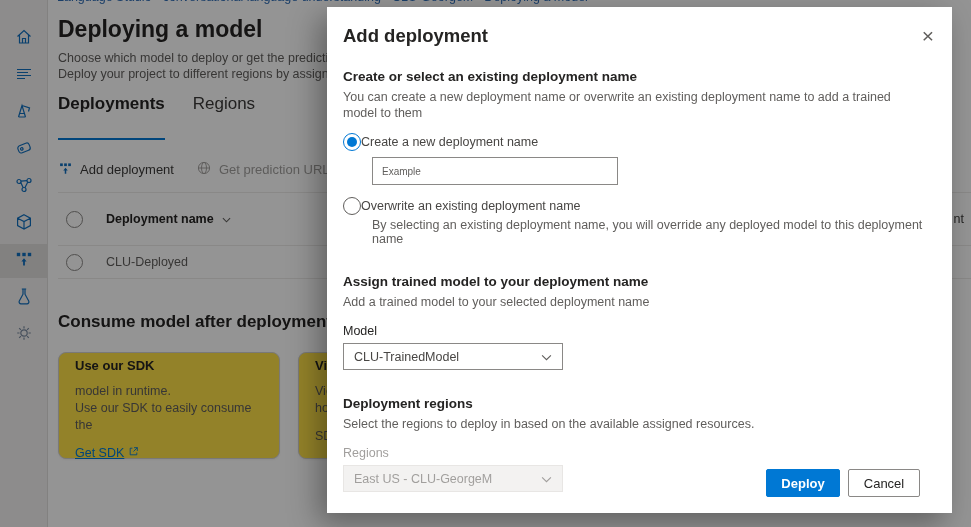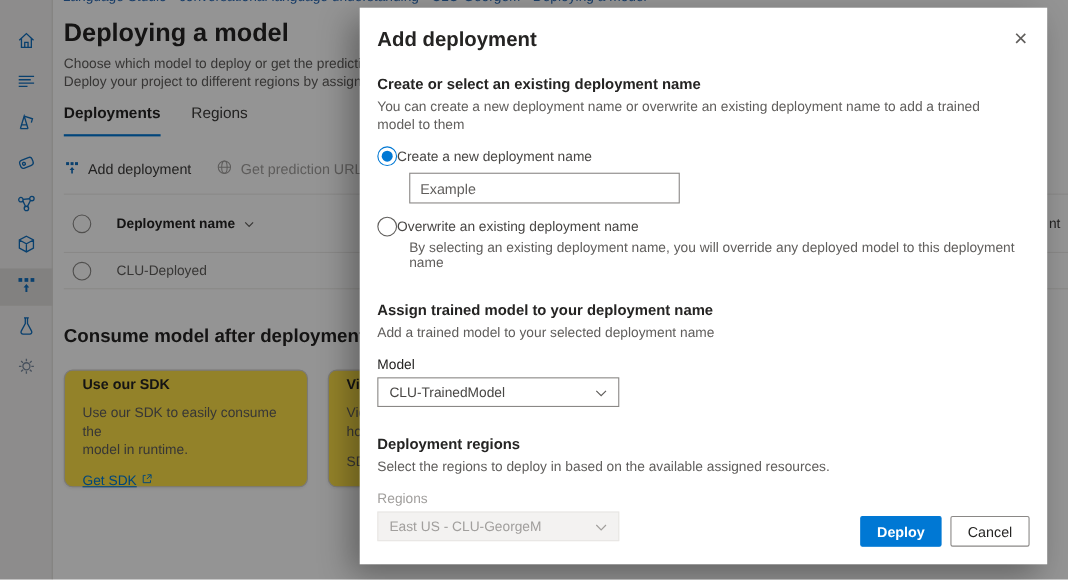--- a/index.html
+++ b/index.html
@@ -18,21 +18,21 @@
        color:#2d6bb4;white-space:nowrap;}
   .sidebar{position:absolute;left:0;top:0;bottom:0;width:48px;background:var(--sidebar-bg);
        border-right:1px solid #e1dfdd;padding-top:22px;display:flex;flex-direction:column;align-items:center;}
   .nav-item{width:48px;height:34px;margin-bottom:3px;display:flex;align-items:center;justify-content:center;cursor:pointer;}
   .nav-item.selected{background:var(--sidebar-selected-bg);}
   .nav-item svg{stroke:var(--icon-blue);fill:none;stroke-width:1.2;}
   .main{position:absolute;left:48px;top:0;right:0;bottom:0;padding:14px 0 0 10px;}
   .page-title{font-size:23px;font-weight:700;color:var(--text-dark);line-height:30px;}
   .subtitle{margin-top:6px;font-size:12.5px;line-height:16px;color:var(--text-gray);white-space:nowrap;}
   .tabs{margin-top:12px;display:flex;gap:28px;}
-  .tab{font-size:14px;color:var(--text-body);padding-bottom:12px;cursor:pointer;}
+  .tab{font-size:17px;color:var(--text-body);padding-bottom:24px;cursor:pointer;}
   .tab.active{font-weight:700;color:var(--text-dark);border-bottom:2px solid var(--accent);}
   .toolbar{margin-top:20px;display:flex;align-items:center;gap:22px;font-size:13px;}
   .tool-btn{display:flex;align-items:center;gap:7px;cursor:pointer;color:var(--text-body);}
   .tool-btn.disabled{color:var(--text-disabled);justify-content:flex-end;}
   .hr{border-bottom:1px solid var(--border-light);margin-top:13px;}
   .thead{height:53px;display:flex;align-items:center;gap:23px;border-bottom:1px solid var(--border-light);font-size:12.5px;}
   .trow{height:33px;display:flex;align-items:center;gap:23px;border-bottom:1px solid var(--border-light);font-size:12.5px;color:var(--text-gray);}
   .sel-circle{width:17px;height:17px;border:1px solid var(--border-gray);border-radius:50%;margin-left:8px;flex:0 0 auto;cursor:pointer;}
   .th-label{font-weight:700;color:var(--text-dark);display:flex;align-items:center;gap:8px;}
   .right-frag{margin-left:auto;padding-right:7px;color:var(--text-body);font-size:12.5px;}
@@ -51,31 +51,31 @@
   .close-btn{position:absolute;top:18px;right:18px;font-size:21px;color:var(--text-gray);cursor:pointer;line-height:1;}
   .sec-head{font-size:13.5px;font-weight:700;color:var(--text-dark);}
   .sec-desc{margin-top:5px;font-size:12.5px;line-height:16px;color:var(--text-gray);max-width:575px;}
   .radio-row{display:flex;align-items:center;margin-top:12px;cursor:pointer;}
   .radio{width:18px;height:18px;border-radius:50%;flex:0 0 auto;position:relative;}
   .radio.on{border:1px solid var(--accent);}
   .radio.on::after{content:"";position:absolute;left:3px;top:3px;width:10px;height:10px;border-radius:50%;background:var(--accent);}
   .radio.off{border:1px solid var(--text-gray);}
   .radio-label{font-size:12.5px;color:#484644;}
   .name-input{margin:6px 0 0 29px;width:246px;height:27px;border:1px solid var(--border-gray);
-        font-size:13px;padding:13px 9px;color:var(--text-body);font-family:"Liberation Sans",sans-serif;outline:none;}
+        font-size:10px;padding:13px 9px;color:var(--text-body);font-family:"Liberation Sans",sans-serif;outline:none;}
   .name-input::placeholder{color:var(--text-gray);}
   .radio-note{margin:3px 0 0 29px;font-size:12.5px;color:var(--text-gray);}
   .gap28{margin-top:28px;}
   .gap26{margin-top:26px;}
   .field-label{margin-top:14px;font-size:12.5px;color:var(--text-dark);}
   .field-label.dim{color:var(--text-disabled);}
   .dropdown{margin-top:5px;width:220px;height:27px;border:1px solid var(--border-gray);display:flex;
         align-items:center;justify-content:space-between;padding:0 10px;font-size:12.5px;color:#484644;cursor:pointer;background:#fff;}
   .dropdown.disabled{background:var(--disabled-field-bg);border-color:#e8e6e4;color:var(--text-disabled);cursor:default;}
-  .modal-footer{position:absolute;right:16px;bottom:16px;display:flex;gap:8px;text-align:center;}
+  .modal-footer{position:absolute;right:32px;bottom:16px;display:flex;gap:8px;text-align:center;}
   .btn{height:28px;font-size:13px;border-radius:2px;display:flex;align-items:center;justify-content:center;cursor:pointer;font-family:"Liberation Sans",sans-serif;}
   .btn.primary{width:74px;background:var(--accent);color:#fff;font-weight:600;border:1px solid var(--accent);}
   .btn.secondary{width:72px;background:#fff;color:var(--text-dark);border:1px solid var(--border-gray);}
   .chev{flex:0 0 auto;}
 </style>
 </head>
 <body>
 
 <div class="page">
 
@@ -191,22 +191,22 @@
       <div class="sel-circle"></div>
       <div>CLU-Deployed</div>
     </div>
 
     <div class="consume-title">Consume model after deployment</div>
 
     <div class="cards">
       <div class="card">
         <div class="card-title">Use our SDK</div>
         <div class="card-body">
+          <div>model in runtime.</div>
           <div>Use our SDK to easily consume the</div>
-          <div>model in runtime.</div>
         </div>
         <div class="card-link">
           <span>Get SDK</span>
           <span><svg width="11" height="11" viewBox="0 0 20 20" style="stroke:#0078d4;fill:none;stroke-width:1.6">
                 <path d="M8 4H4v12h12v-4 M11 3h6v6 M17 3l-7 7"></path>
               </svg></span>
         </div>
       </div>
       <div class="card">
         <div class="card-title">Vie</div>

